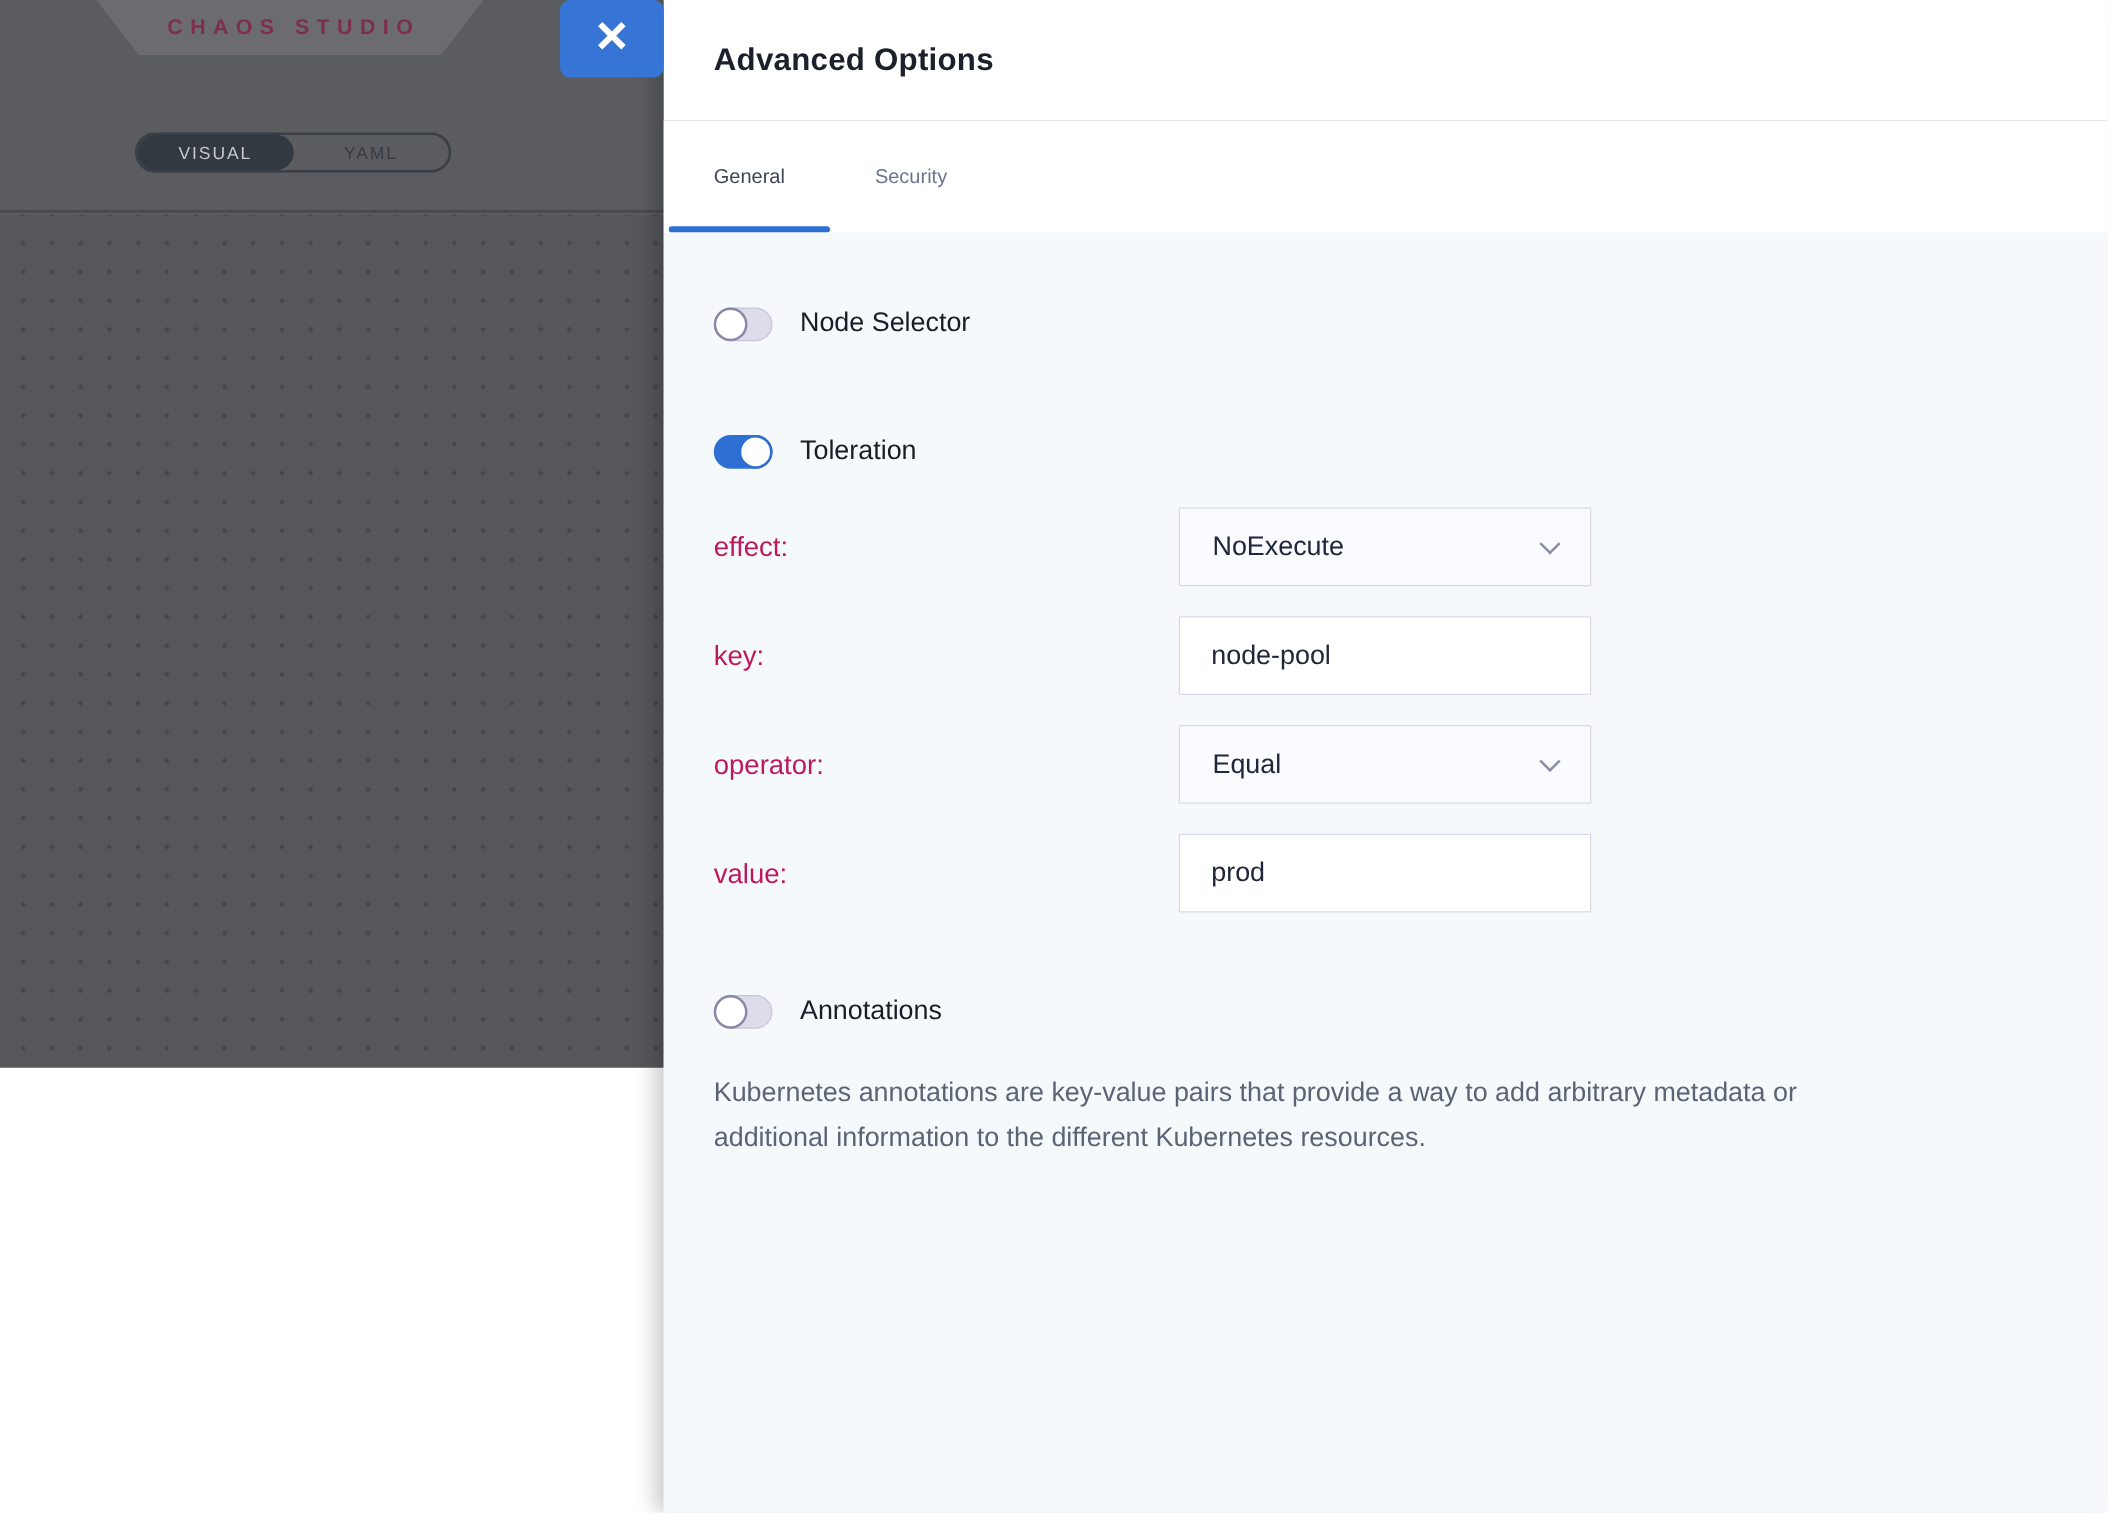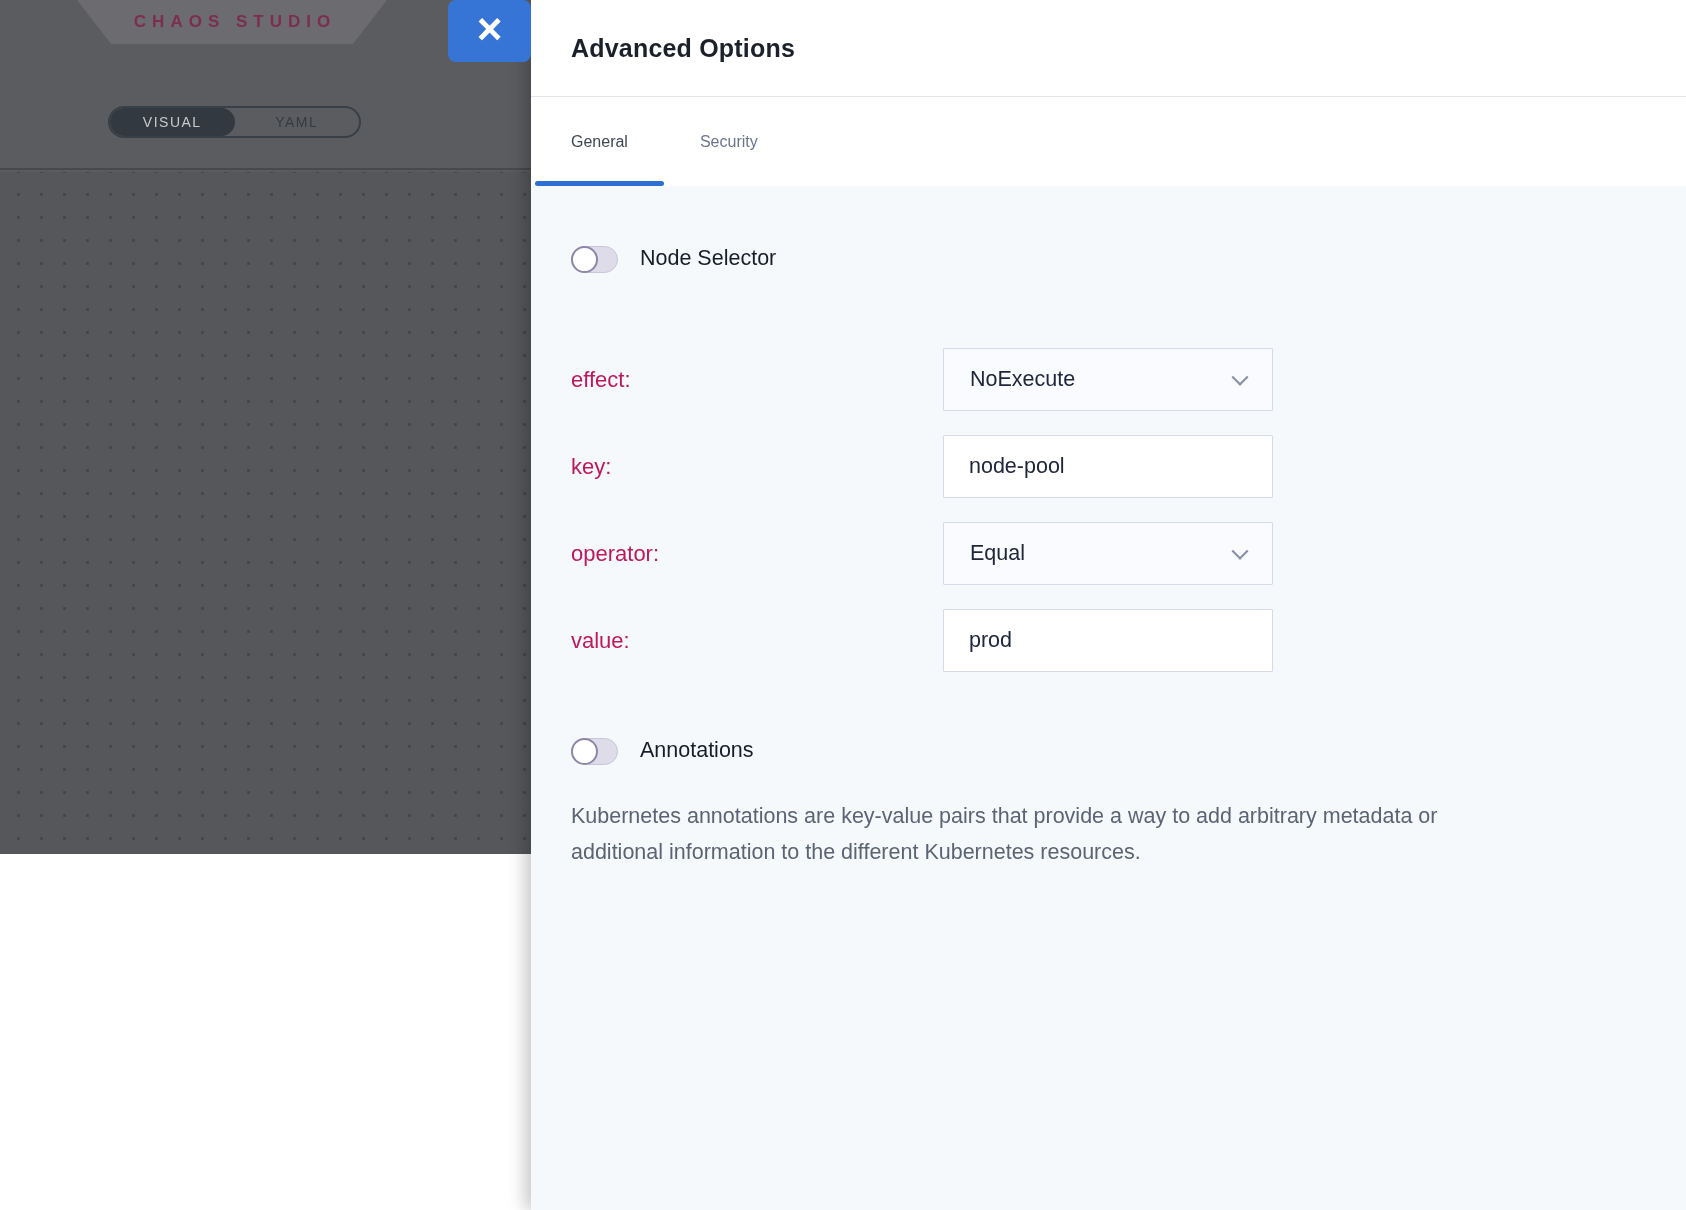--- a/index.html
+++ b/index.html
@@ -114,20 +114,26 @@
     <div class="section first" style="margin-top:0;">
       <div class="toggle-row">
         <div class="toggle off">
           <div class="knob"></div>
         </div>
         <div class="toggle-label">Node Selector</div>
       </div>
     </div>
 
     <div class="section">
+      <div class="toggle-row">
+        <div class="toggle on">
+          <div class="knob"></div>
+        </div>
+        <div class="toggle-label">Toleration</div>
+      </div>
 
       <div class="fields">
         <div class="field-row">
           <div class="field-label">effect:</div>
           <div class="control select">
             <span>NoExecute</span>
             <span class="chev"></span>
           </div>
         </div>
 

